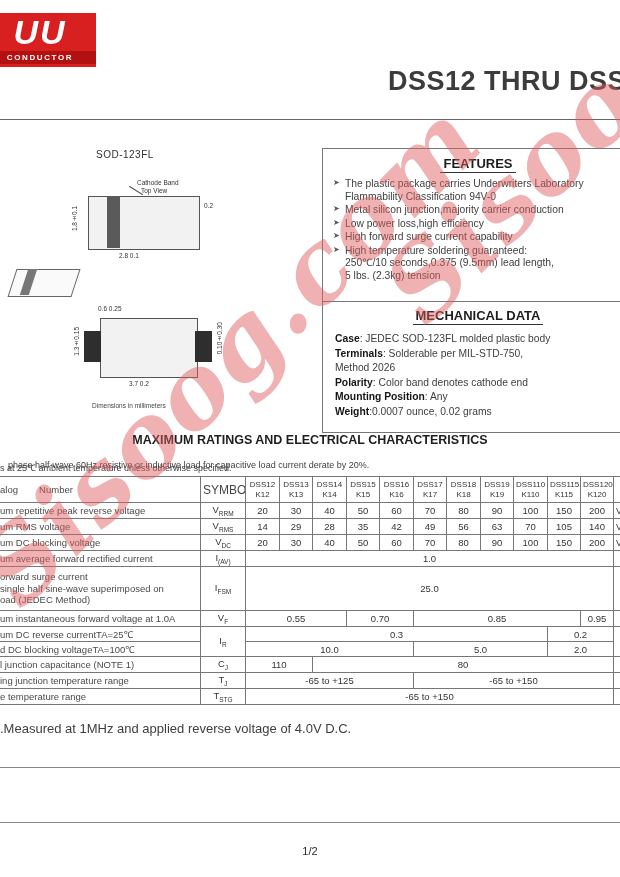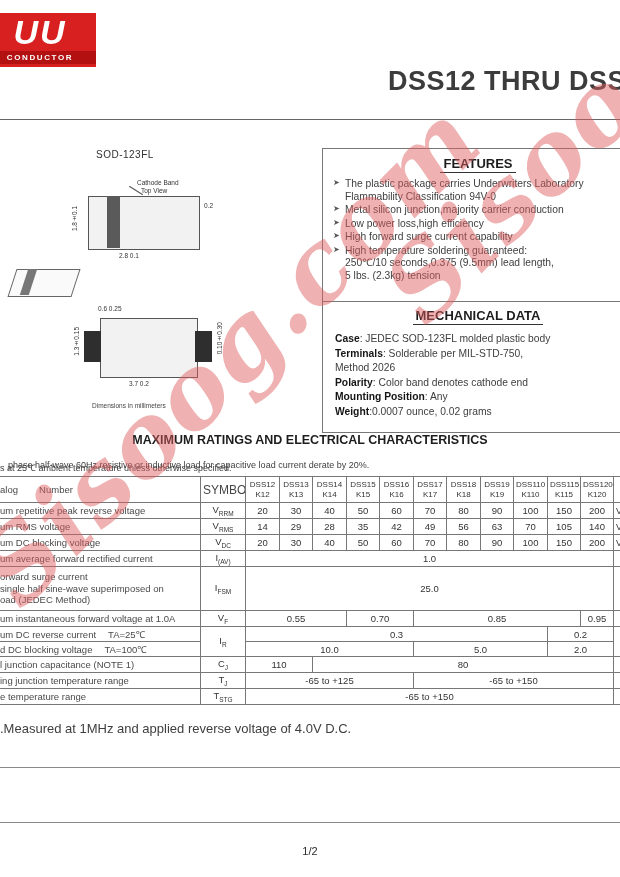--- a/index.html
+++ b/index.html
@@ -56,21 +56,21 @@
   .spec-table{position:absolute;left:-4px;top:476px;border-collapse:collapse;table-layout:fixed;
               width:647px;font-size:9.5px;color:#333;}
   .spec-table td{border:1px solid #777;padding:0 2px;text-align:center;vertical-align:middle;overflow:hidden;}
   .spec-table .param{text-align:left;color:#4a4a4a;padding-left:3px;white-space:pre;}
   .spec-table .phead{font-size:9.5px;}
   .spec-table .shead{font-size:12px;color:#444;}
   .spec-table .thead{font-size:8px;line-height:1.15;color:#333;}
   .spec-table .sym sub{font-size:6.5px;}
   .spec-table .unit{text-align:left;font-size:9px;padding-left:2px;}
   .spec-table .ml{white-space:pre-line;line-height:1.25;}
-  .cond{margin-left:12px;}
+  .cond{}
   .hrow{height:26px;} .r16{height:16px;} .r15{height:15px;} .r44{height:44px;}
 
   
   .rule-a{left:0;top:767px;width:620px;height:1px;background:#888;}
   .rule-b{left:0;top:822px;width:620px;height:1px;background:#888;}
   .pagenum{left:0;top:845px;width:620px;text-align:center;font-size:11px;color:#2c2c2c;}
 </style>
 </head>
 <body>
 

